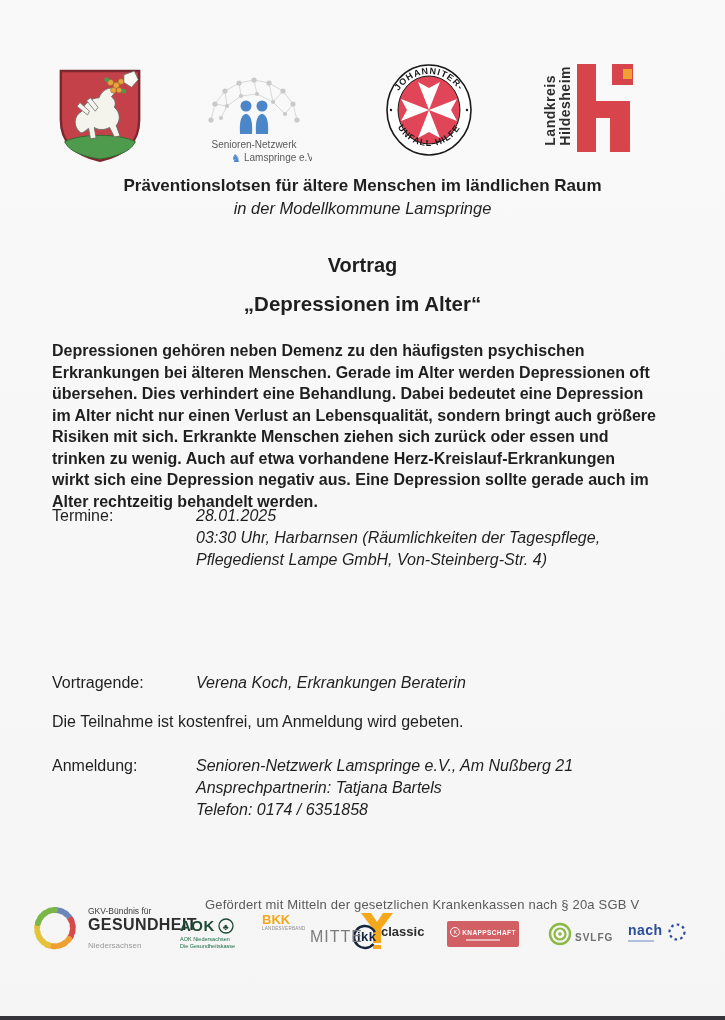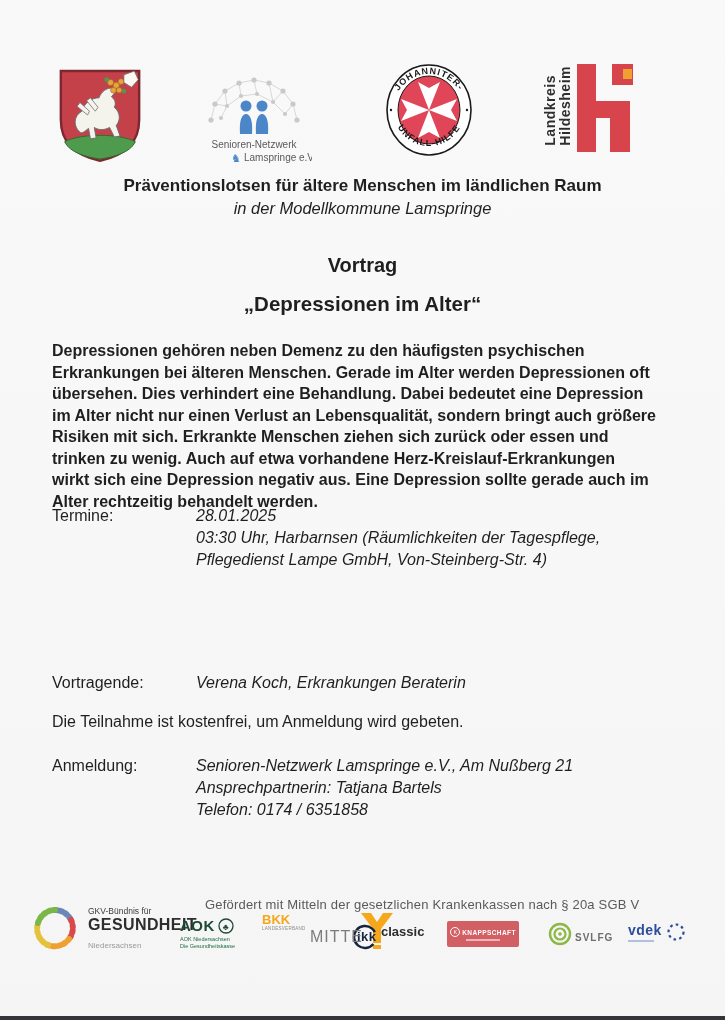--- a/index.html
+++ b/index.html
@@ -283,21 +283,21 @@
     <svg width="24" height="24" viewBox="0 0 24 24">
       <circle cx="12" cy="12" r="10" fill="none" stroke="#8cb946" stroke-width="2.4"></circle>
       <circle cx="12" cy="12" r="5.5" fill="none" stroke="#8cb946" stroke-width="2.2"></circle>
       <circle cx="12" cy="12" r="1.8" fill="#8cb946"></circle>
     </svg>
     <span class="svlfg-name">SVLFG</span>
   </div>
 
   <div class="vdek">
     <div>
-      <div class="vdek-name">vdek</div>
+      <div class="vdek-name">nach</div>
       <div class="vdek-tag"></div>
     </div>
     <svg width="20" height="20" viewBox="0 0 20 20" style="margin-left:4px">
       <circle cx="10" cy="10" r="7.5" fill="none" stroke="#2b4d9b" stroke-width="2.2" stroke-dasharray="2.6 3.2"></circle>
     </svg>
   </div>
 
   <div class="scan-edge-bottom"></div>
 </div>
 

